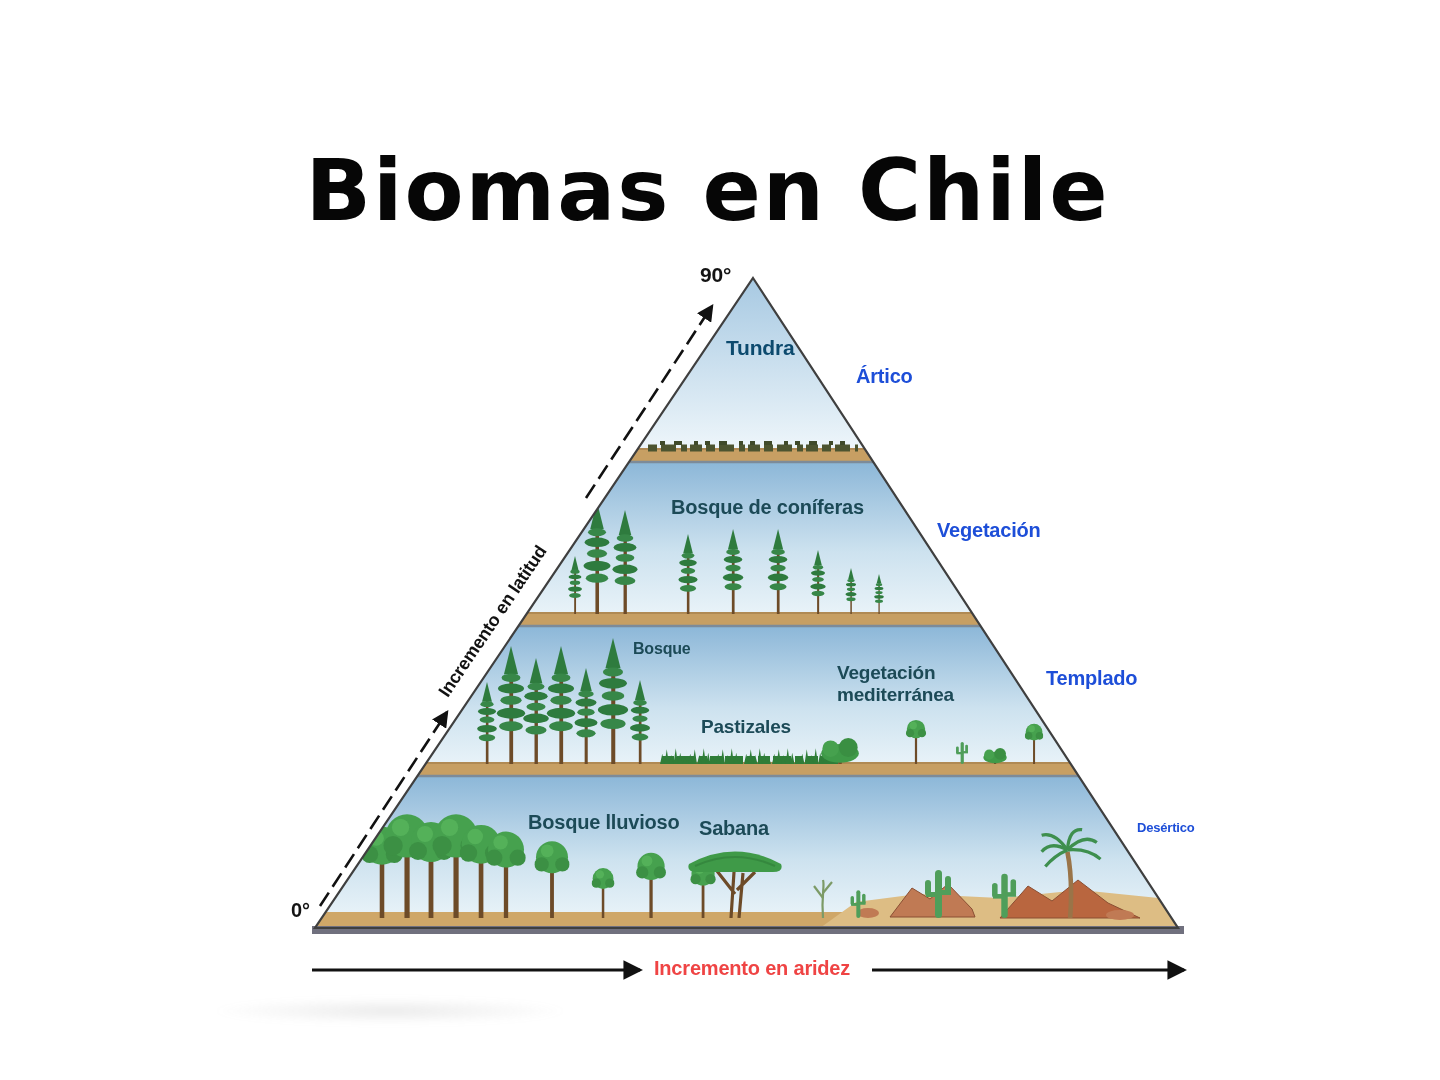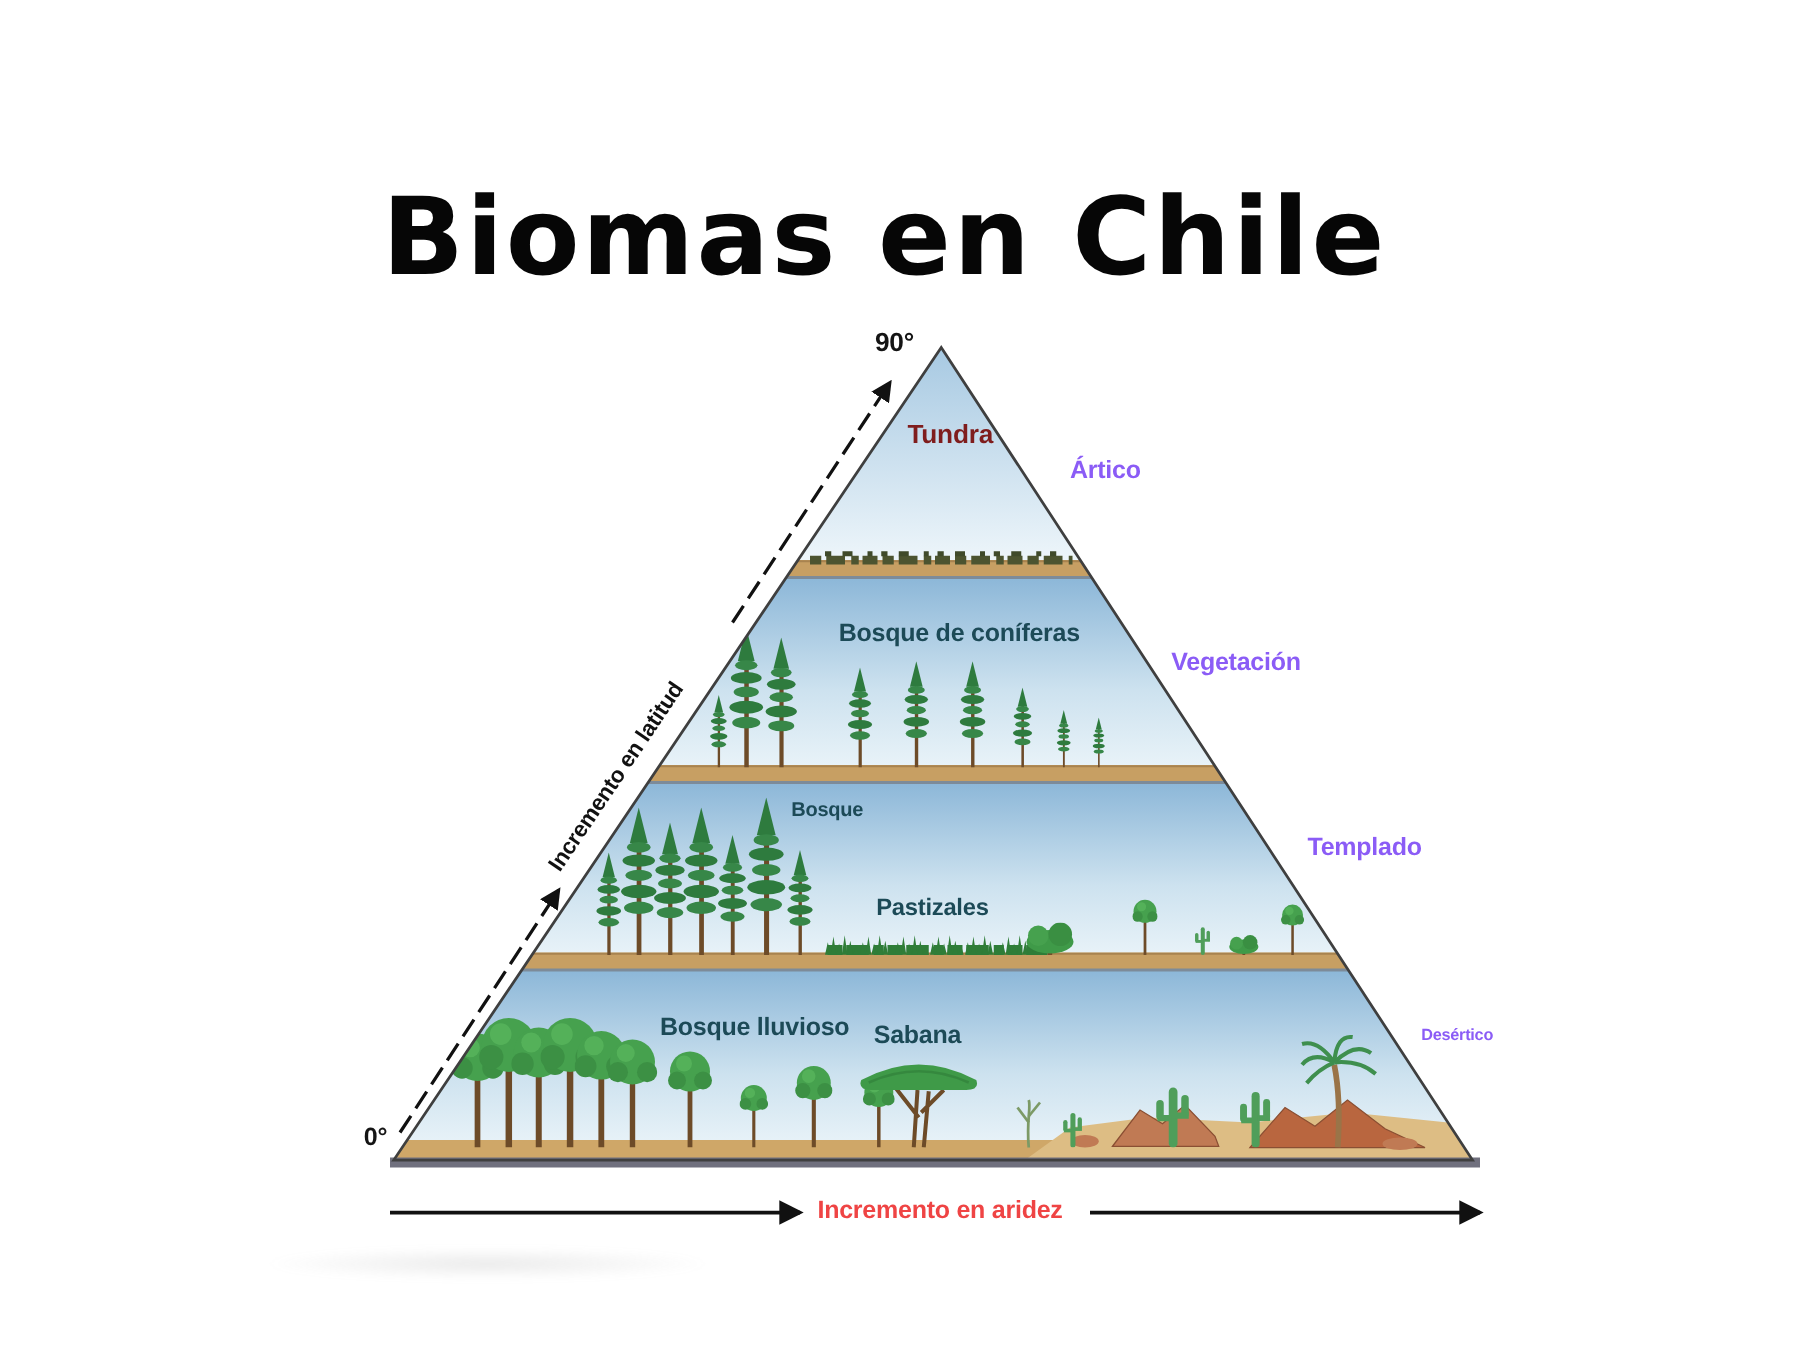--- a/index.html
+++ b/index.html
@@ -9,21 +9,21 @@
     border-radius:13px;
   }
   .title{
     position:absolute;left:0;top:140px;width:100%;text-align:center;
     font-size:86px;font-weight:800;letter-spacing:2px;color:#060606;
     font-family:"DejaVu Sans","Liberation Sans",sans-serif;
   }
   .fig-svg{position:absolute;left:0;top:0;}
   .lbl{position:absolute;font-weight:bold;white-space:nowrap;letter-spacing:-0.2px;}
   .biome{color:#1c4a57;}
-  .zone{color:#8b5cf6;}
+  .zone{color:#1d4ed8;}
   .deg{color:#141414;font-size:21px;text-align:right;}
   .axis{color:#ef4444;}
   .wrap2{white-space:normal;line-height:1.18;}
   .lat-axis{
     left:452px;top:680px;font-size:18px;transform-origin:0 100%;
     transform:rotate(-56deg);color:#111;
   }
   .artifact{
     position:absolute;left:210px;top:998px;width:360px;height:26px;
     background:radial-gradient(ellipse at center,rgba(130,130,130,0.16),rgba(130,130,130,0) 70%);
@@ -217,27 +217,28 @@
       <line x1="586" y1="498" x2="712" y2="306" stroke-dasharray="16 7" marker-end="url(#ah)"></line>
     </g>
 
     <g stroke="#111" stroke-width="3" fill="none">
       <line x1="312" y1="970" x2="640" y2="970" marker-end="url(#ah)"></line>
       <line x1="872" y1="970" x2="1184" y2="970" marker-end="url(#ah)"></line>
     </g>
   </svg>
 
   <div class="lbl deg" style="left:700px;top:263px;">90°</div>
-  <div class="lbl biome" style="left:726px;top:336px;font-size:21px;color:#7f1d1d;">Tundra</div>
+  <div class="lbl biome" style="left:726px;top:336px;font-size:21px;color:#0c4a6e;">Tundra</div>
   <div class="lbl zone" style="left:856px;top:365px;font-size:20px;">Ártico</div>
 
   <div class="lbl biome" style="left:671px;top:496px;font-size:20px;">Bosque de coníferas</div>
   <div class="lbl zone" style="left:937px;top:519px;font-size:20px;">Vegetación</div>
 
   <div class="lbl biome" style="left:633px;top:640px;font-size:16px;">Bosque</div>
+  <div class="lbl biome wrap2" style="left:837px;top:662px;width:140px;font-size:19px;">Vegetación mediterránea</div>
   <div class="lbl zone" style="left:1046px;top:667px;font-size:20px;">Templado</div>
   <div class="lbl biome" style="left:701px;top:716px;font-size:19px;">Pastizales</div>
 
   <div class="lbl biome" style="left:528px;top:811px;font-size:20px;">Bosque lluvioso</div>
   <div class="lbl biome" style="left:699px;top:817px;font-size:20px;text-align:center;">Sabana</div>
   <div class="lbl zone" style="left:1137px;top:820px;font-size:13px;">Desértico</div>
 
   <div class="lbl deg" style="left:291px;top:899px;font-size:20px;">0°</div>
 
   <div class="lbl lat-axis">Incremento en latitud</div>

